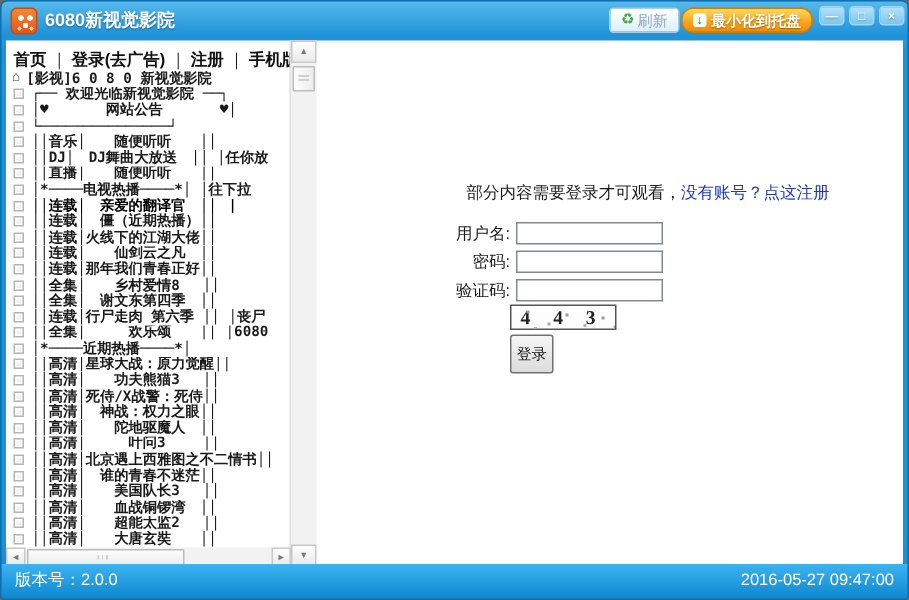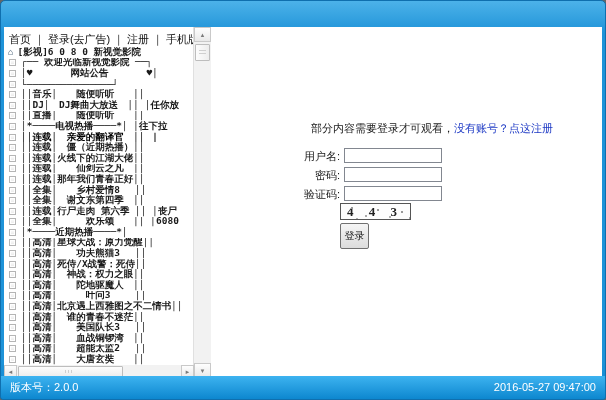--- a/index.html
+++ b/index.html
@@ -47,21 +47,21 @@
     display:flex; align-items:center; justify-content:center; cursor:pointer;
     text-shadow:0 1px 1px rgba(0,70,120,.5); }
   .ctl-min { left:545px; } .ctl-max { left:565px; } .ctl-close { left:585px; }
 
   
   .content { position:absolute; left:3px; top:26px; right:3px; bottom:23px; background:#fff; }
 
   .tree-panel { position:absolute; left:0; top:0; width:190px; height:351px; overflow:hidden;
     border-right:1px solid #e0e0e0; }
   .menu-row { position:absolute; left:5px; top:5px; font-size:11px; color:#111; white-space:nowrap; }
-  .menu-link { cursor:pointer; }
+  .menu-link { cursor:pointer;font-weight:bold; }
   .menu-sep { color:#111; }
 
   #tree-rows { position:absolute; left:2px; top:20px; width:186px; }
   .trow { height:10.6px; display:flex; align-items:center; white-space:nowrap; overflow:hidden;
     font-family:"DejaVu Sans Mono", monospace; font-size:9.5px; color:#1a1a1a; cursor:default; }
   .trow.bold .ttext { font-weight:bold; color:#000; }
   .node-icon { flex:0 0 auto; width:7px; height:7px; margin:0 5px 0 3px;
     border:1px solid #b5b5b5; background:linear-gradient(180deg,#fdfdfd,#e8e8e8);
     box-shadow:inset 0 0 0 1px #fff; }
   .node-icon.home { width:auto; height:auto; border:none; background:none; box-shadow:none;
@@ -110,20 +110,38 @@
     background:linear-gradient(180deg,#3db3f0,#0d87cf); border-radius:0 0 3px 3px;
     color:#fff; font-size:11px; }
   .status-version { position:absolute; left:9px; top:0; line-height:22px; }
   .status-datetime { position:absolute; right:9px; top:0; line-height:22px; }
 </style>
 </head>
 <body>
 
 <div class="window">
 
+  <div class="titlebar">
+    <div class="logo"></div>
+    <div class="title-text">6080新视觉影院</div>
+
+    <div class="btn-refresh">
+      <span class="ic">♻</span>
+      <span>刷新</span>
+    </div>
+
+    <div class="btn-tray">
+      <span class="ic">↓</span>
+      <span>最小化到托盘</span>
+    </div>
+
+    <div class="winctl ctl-min">—</div>
+    <div class="winctl ctl-max">□</div>
+    <div class="winctl ctl-close">×</div>
+  </div>
 
   <div class="content">
 
     <div class="tree-panel">
       <div class="menu-row"><span class="menu-link">首页</span><span class="menu-sep"> ｜ </span><span class="menu-link">登录(去广告)</span><span class="menu-sep"> ｜ </span><span class="menu-link">注册</span><span class="menu-sep"> ｜ </span><span class="menu-link">手机版(微信)</span></div>
       <div id="tree-rows">
           <div class="trow">
             <span class="node-icon home">⌂</span>
             <span class="ttext">[影视]6 0 8 0 新视觉影院</span>
           </div>

